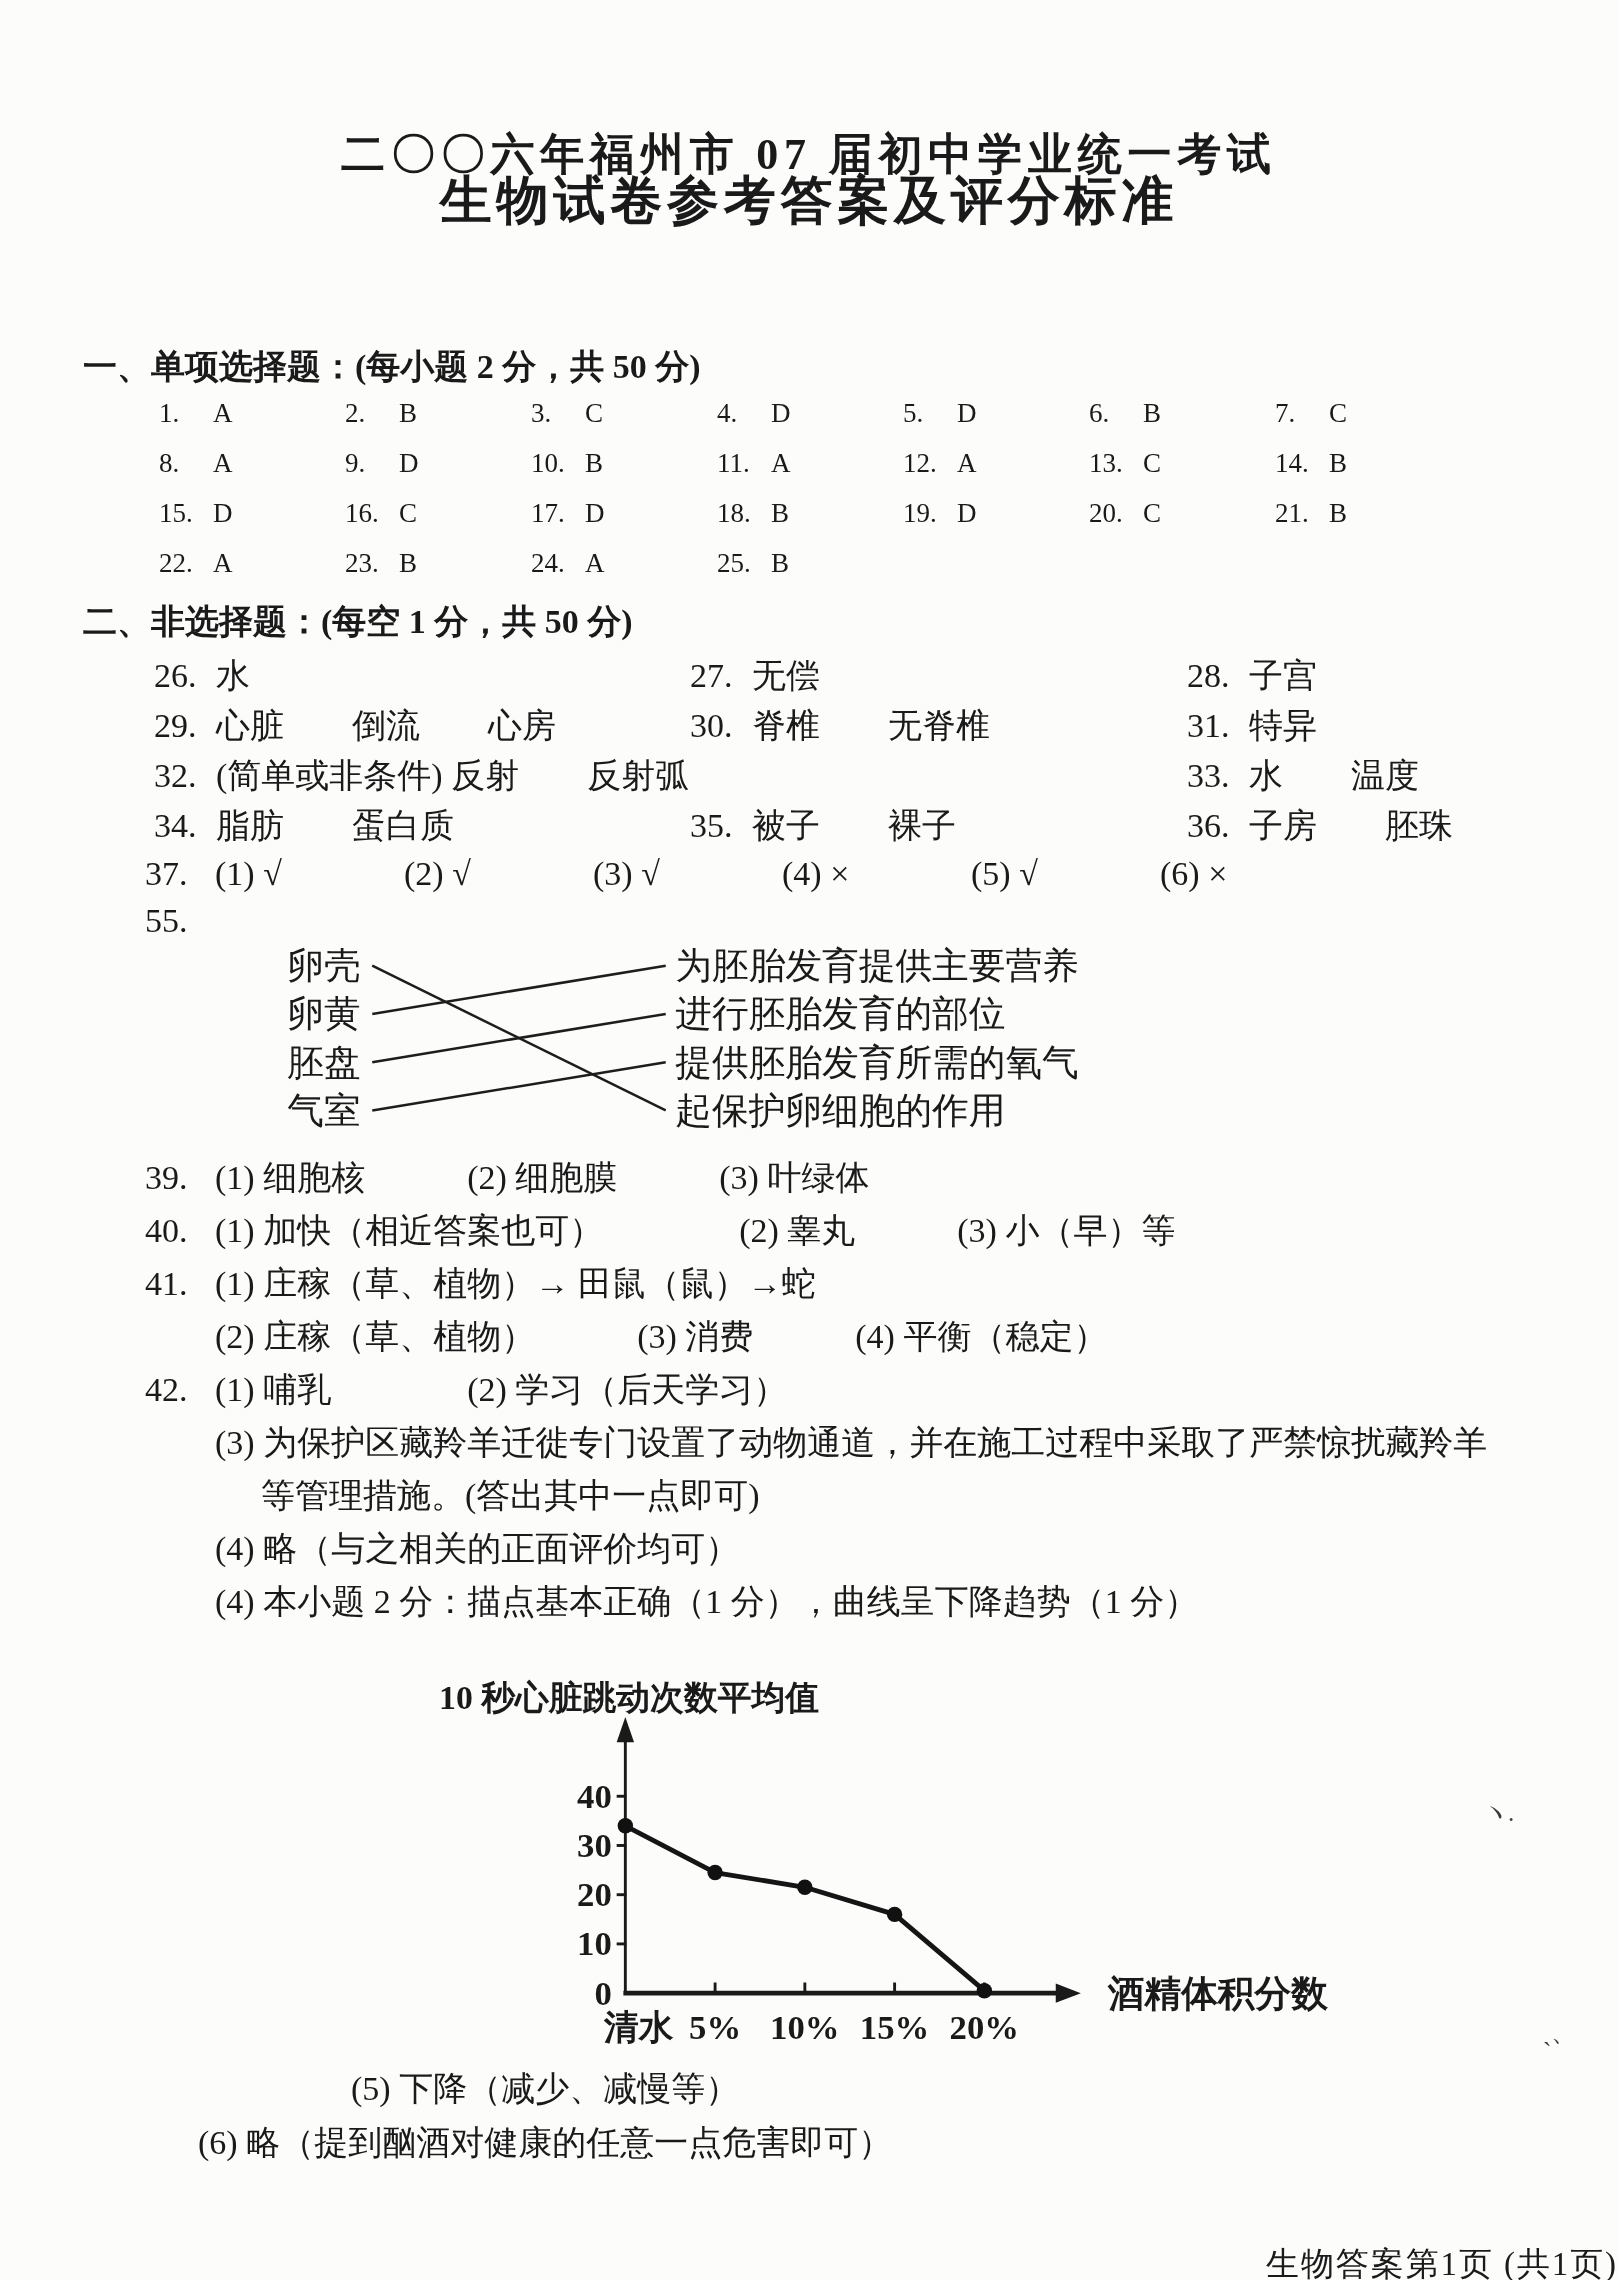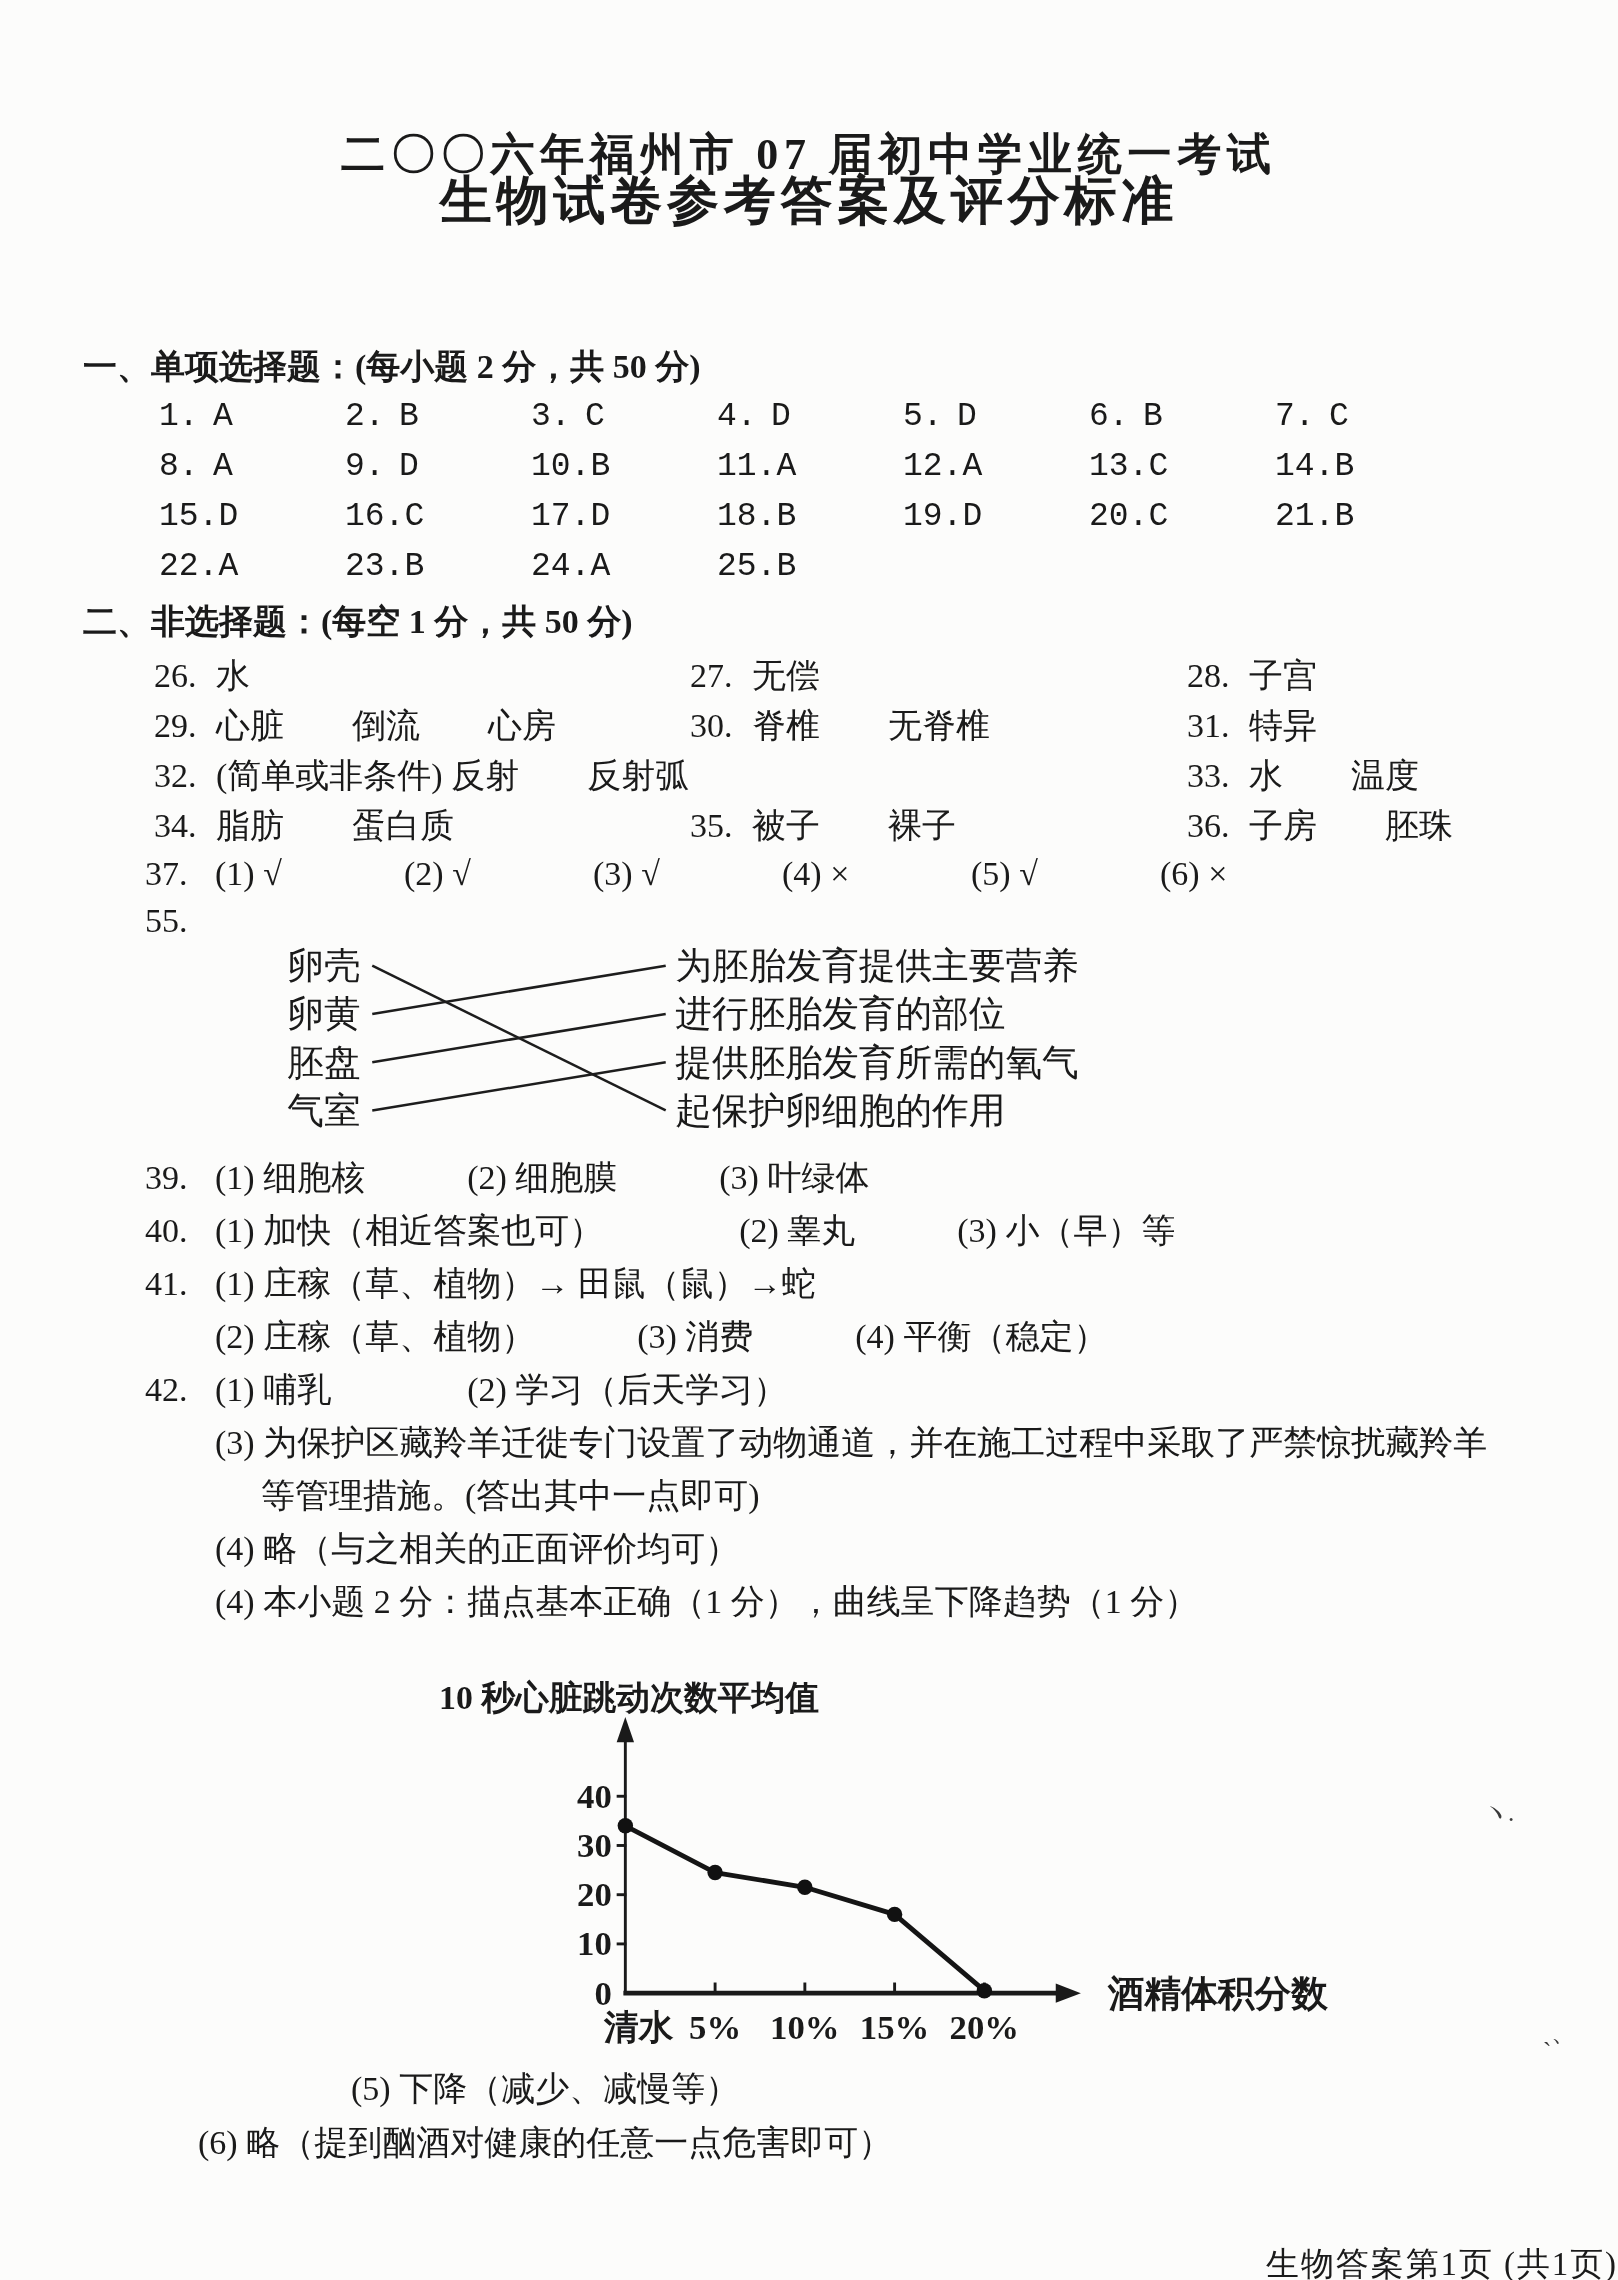--- a/index.html
+++ b/index.html
@@ -4,21 +4,21 @@
 <style>
   html,body{margin:0;padding:0;background:#fcfcfb;}
   #page{position:relative;width:1618px;height:2281px;background:#fcfcfb;color:#1a1a1a;
         font-family:"Liberation Serif","DejaVu Serif",serif;overflow:hidden;}
   .abs{position:absolute;}
   .main-title{top:81px;left:0;width:100%;text-align:center;font-size:44px;font-weight:600;letter-spacing:5.8px;margin-top:44px;}
   .subtitle{top:166px;left:0;width:100%;text-align:center;font-size:52px;font-weight:700;letter-spacing:4.8px;}
   .sec-heading{left:83px;font-size:34px;font-weight:700;white-space:nowrap;}
   #sec1-heading{top:344px;}
   #sec2-heading{top:599px;}
-  .mc-grid{left:159px;top:398px;display:grid;grid-template-columns:repeat(7,186px);grid-auto-rows:50px;font-size:33px;font-family:Liberation Mono, monospace;}
+  .mc-grid{left:159px;top:398px;display:grid;grid-template-columns:repeat(7,186px);grid-auto-rows:50px;font-size:27px;}
   .mc-num{display:inline-block;min-width:54px;}
   .sec2-grid{left:154px;top:653px;display:grid;grid-template-columns:536px 497px 1fr;grid-auto-rows:50px;font-size:34px;white-space:nowrap;}
   .span2{grid-column:span 2;}
   .cell-num{display:inline-block;min-width:62px;}
   .q37{left:145px;top:855px;font-size:34px;white-space:nowrap;}
   .q37-num{display:inline-block;width:70px;}
   .q37-item{display:inline-block;width:189px;}
   .q38-num{left:145px;top:902px;font-size:34px;}
   .match-svg{left:268px;top:927px;}
   .ans-lines{left:145px;top:1151px;font-size:34px;line-height:53px;white-space:nowrap;}

